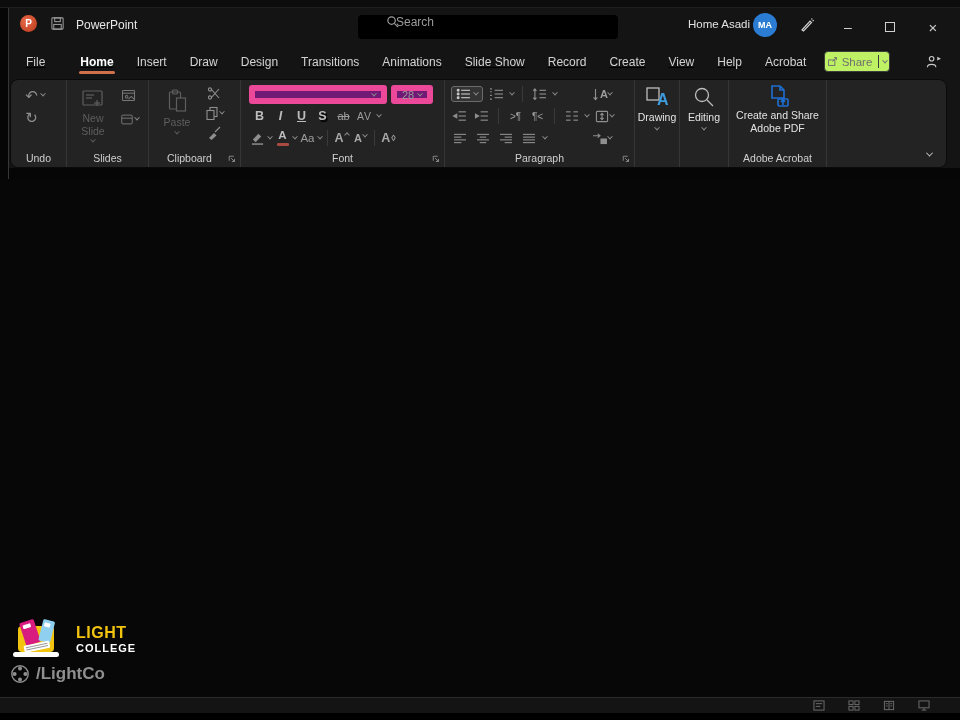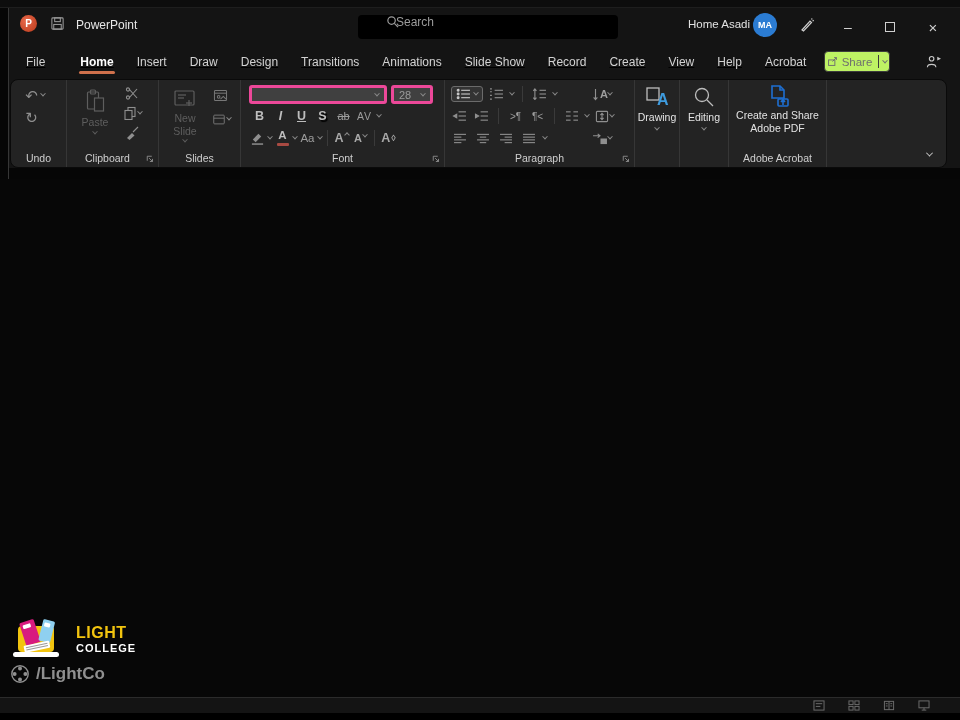--- a/index.html
+++ b/index.html
@@ -56,21 +56,21 @@
   .chev { width:4px; height:4px; border-right:1px solid #8a8a8a; border-bottom:1px solid #8a8a8a;
     display:inline-block; transform:rotate(45deg) translate(-1px,-1px); flex:none; }
   .chev.up { transform:rotate(-135deg); }
   .smallbtn { height:18px; min-width:17px; display:flex; align-items:center; justify-content:center;
     border-radius:3px; color:#b9b9b9; font-size:12px; }
   .row { position:absolute; display:flex; align-items:center; }
   .vsep { width:1px; height:16px; background:#3a3a3a; margin:0 3px; }
   .bigbtn { display:flex; flex-direction:column; align-items:center; justify-content:flex-start; padding-top:6px;
     height:64px; border-radius:4px; }
   .bigbtn .blabel { font-size:10.5px; color:#e3e3e3; margin-top:3px; text-align:center; line-height:1.25; }
-  .combo { background:#404040; border:3px solid #ec4899; border-radius:3px; height:19px;
+  .combo { background:#701a75; border:6px solid #ec4899; border-radius:3px; height:19px;
     display:flex; align-items:center; justify-content:space-between; padding:0 5px; color:#9a9a9a; font-size:11px; }
   .selbox { border:1px solid #6b6b6b; background:#333; border-radius:3px; display:flex;
     align-items:center; padding:1px 4px; gap:3px; }
 
   .glyph { font-size:13px; line-height:1; }
   .fontletters { font-size:12.5px; font-weight:bold; color:#bdbdbd; }
   .fc-bar { display:block; width:12px; height:3px; margin-top:1px; border-radius:1px; }
 
   
   .canvas { position:absolute; left:0; top:179px; width:960px; height:529px; background:#070707; }
@@ -174,67 +174,20 @@
       <div class="row" style="left:12px; top:6px">
         <span class="smallbtn glyph" style="font-size:15px;color:#8f8f8f">↶</span>
         <span class="chev" style="margin-left:1px"></span>
       </div>
       <div class="row" style="left:12px; top:28px">
         <span class="smallbtn glyph" style="font-size:15px;color:#8f8f8f">↻</span>
       </div>
       <div class="glabel">Undo</div>
     </div>
 
-    <div class="rgroup" style="width:92px">
-      <div class="bigbtn" style="position:absolute; left:6px; top:3px; width:44px">
-        <svg width="21" height="24" viewBox="0 0 20 24" fill="none" stroke="#5e5e5e" stroke-width="1.2">
-          <rect x="2" y="3" width="11" height="17" rx="1"></rect>
-            <rect x="5" y="1" width="5" height="4" rx="1"></rect>
-            <rect x="9" y="9" width="9" height="13" fill="#232323"></rect>
-        </svg>
-        <span class="blabel dis">Paste</span>
-        <span class="chev" style="margin-top:2px;border-color:#5e5e5e"></span>
-      </div>
-      <div class="row" style="left:56px; top:4px">
-        <span class="smallbtn">
-          <svg width="14" height="14" viewBox="0 0 14 14" fill="none" stroke="#8f8f8f" stroke-width="1.1">
-            <line x1="4" y1="3" x2="12" y2="12"></line>
-              <line x1="12" y1="3" x2="4" y2="12"></line>
-              <circle cx="3" cy="11.5" r="1.6"></circle>
-              <circle cx="3" cy="3.5" r="1.6"></circle>
-          </svg>
-        </span>
-      </div>
-      <div class="row" style="left:54px; top:24px">
-        <span class="smallbtn">
-          <svg width="14" height="14" viewBox="0 0 14 14" fill="none" stroke="#8f8f8f" stroke-width="1.1">
-            <rect x="5" y="1.5" width="7" height="9"></rect>
-              <rect x="2" y="4.5" width="7" height="9" fill="#232323"></rect>
-          </svg>
-        </span>
-        <span class="chev"></span>
-      </div>
-      <div class="row" style="left:56px; top:44px">
-        <span class="smallbtn">
-          <svg width="14" height="14" viewBox="0 0 14 14" fill="none" stroke="#8f8f8f" stroke-width="1.1">
-            <path d="M2 12 L7 7 L9.5 9.5 L4.5 14 Z" fill="#8f8f8f" stroke="none"></path>
-              <line x1="8" y1="6" x2="13" y2="1"></line>
-          </svg>
-        </span>
-      </div>
-      <div class="glabel" style="padding-right:10px">Clipboard</div>
-      <span class="launcher">
-        <svg width="9" height="9" viewBox="0 0 12 12" fill="none" stroke="currentColor" stroke-width="1.2">
-          <polyline points="9,3 3,3 3,9"></polyline>
-            <line x1="5.5" y1="5.5" x2="10" y2="10"></line>
-            <polyline points="10,6.5 10,10 6.5,10"></polyline>
-        </svg>
-      </span>
-    </div>
-
     <div class="rgroup" style="width:82px">
       <div class="bigbtn" style="position:absolute; left:4px; top:3px; width:44px">
         <svg width="24" height="20" viewBox="0 0 24 20" fill="none" stroke="#5e5e5e" stroke-width="1.2">
           <rect x="2" y="2" width="19" height="14" rx="1"></rect>
             <line x1="5" y1="6" x2="13" y2="6"></line>
             <line x1="5" y1="9" x2="11" y2="9"></line>
             <line x1="16" y1="11" x2="16" y2="17"></line>
             <line x1="13" y1="14" x2="19" y2="14"></line>
         </svg>
         <span class="blabel dis" style="width:36px">New Slide</span>
@@ -253,20 +206,67 @@
       <div class="row" style="left:51px; top:30px">
         <span class="smallbtn">
           <svg width="14" height="13" viewBox="0 0 16 14" fill="none" stroke="#777" stroke-width="1.1">
             <rect x="2" y="2" width="12" height="10" rx="1"></rect>
               <line x1="2" y1="5.5" x2="14" y2="5.5"></line>
           </svg>
         </span>
         <span class="chev"></span>
       </div>
       <div class="glabel">Slides</div>
+    </div>
+
+    <div class="rgroup" style="width:92px">
+      <div class="bigbtn" style="position:absolute; left:6px; top:3px; width:44px">
+        <svg width="21" height="24" viewBox="0 0 20 24" fill="none" stroke="#5e5e5e" stroke-width="1.2">
+          <rect x="2" y="3" width="11" height="17" rx="1"></rect>
+            <rect x="5" y="1" width="5" height="4" rx="1"></rect>
+            <rect x="9" y="9" width="9" height="13" fill="#232323"></rect>
+        </svg>
+        <span class="blabel dis">Paste</span>
+        <span class="chev" style="margin-top:2px;border-color:#5e5e5e"></span>
+      </div>
+      <div class="row" style="left:56px; top:4px">
+        <span class="smallbtn">
+          <svg width="14" height="14" viewBox="0 0 14 14" fill="none" stroke="#8f8f8f" stroke-width="1.1">
+            <line x1="4" y1="3" x2="12" y2="12"></line>
+              <line x1="12" y1="3" x2="4" y2="12"></line>
+              <circle cx="3" cy="11.5" r="1.6"></circle>
+              <circle cx="3" cy="3.5" r="1.6"></circle>
+          </svg>
+        </span>
+      </div>
+      <div class="row" style="left:54px; top:24px">
+        <span class="smallbtn">
+          <svg width="14" height="14" viewBox="0 0 14 14" fill="none" stroke="#8f8f8f" stroke-width="1.1">
+            <rect x="5" y="1.5" width="7" height="9"></rect>
+              <rect x="2" y="4.5" width="7" height="9" fill="#232323"></rect>
+          </svg>
+        </span>
+        <span class="chev"></span>
+      </div>
+      <div class="row" style="left:56px; top:44px">
+        <span class="smallbtn">
+          <svg width="14" height="14" viewBox="0 0 14 14" fill="none" stroke="#8f8f8f" stroke-width="1.1">
+            <path d="M2 12 L7 7 L9.5 9.5 L4.5 14 Z" fill="#8f8f8f" stroke="none"></path>
+              <line x1="8" y1="6" x2="13" y2="1"></line>
+          </svg>
+        </span>
+      </div>
+      <div class="glabel" style="padding-right:10px">Clipboard</div>
+      <span class="launcher">
+        <svg width="9" height="9" viewBox="0 0 12 12" fill="none" stroke="currentColor" stroke-width="1.2">
+          <polyline points="9,3 3,3 3,9"></polyline>
+            <line x1="5.5" y1="5.5" x2="10" y2="10"></line>
+            <polyline points="10,6.5 10,10 6.5,10"></polyline>
+        </svg>
+      </span>
     </div>
 
     <div class="rgroup" style="width:204px">
       <div class="row" style="left:8px; top:5px; gap:4px">
         <div class="combo" style="width:138px">
           <span></span>
           <span class="chev"></span>
         </div>
         <div class="combo" style="width:42px">
           <span>28</span>

